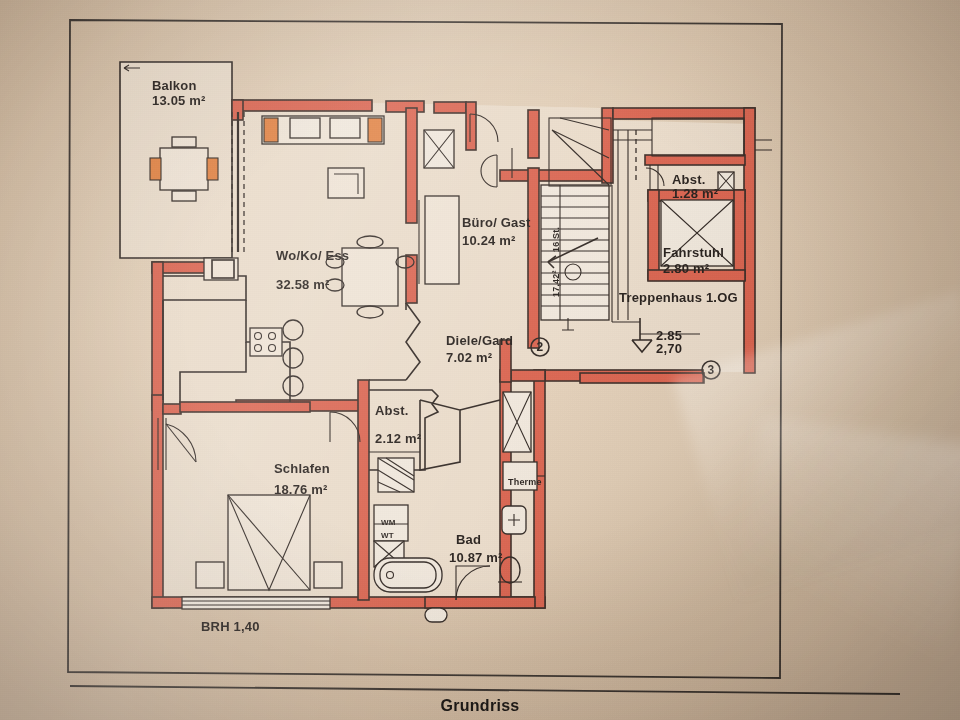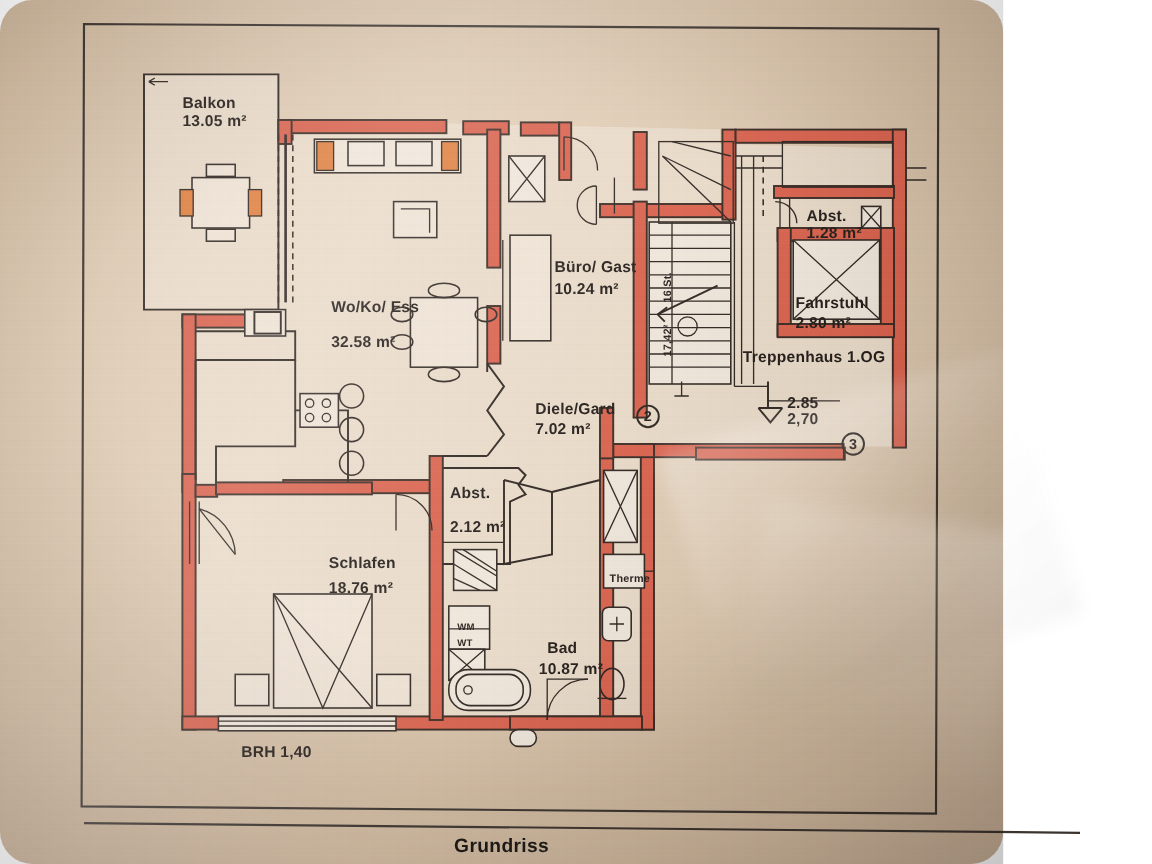--- a/index.html
+++ b/index.html
@@ -3,25 +3,24 @@
 <meta charset="utf-8">
 <style>
   html, body {
     margin: 0; padding: 0;
     width: 960px; height: 720px;
     overflow: hidden;
     font-family: "Liberation Sans", sans-serif;
   }
   #page {
     position: relative;
-    width: 836px; height: 720px;
+    width: 960px; height: 720px;
     background: #d9c3ab;
     background-image:
       radial-gradient(ellipse 680px 520px at 46% 40%, #e6d3bd 0%, #dfcbb3 45%, #d2bba1 72%, #c9b096 100%);
-    border-radius: 27px;
   }
   
   .sheen-a {
     position: absolute; inset: 0;
     background: linear-gradient(115deg,
        rgba(255,255,255,0.00) 0%,
        rgba(255,255,255,0.10) 18%,
        rgba(255,255,255,0.16) 34%,
        rgba(255,255,255,0.05) 55%,
        rgba(0,0,0,0.05) 78%,

